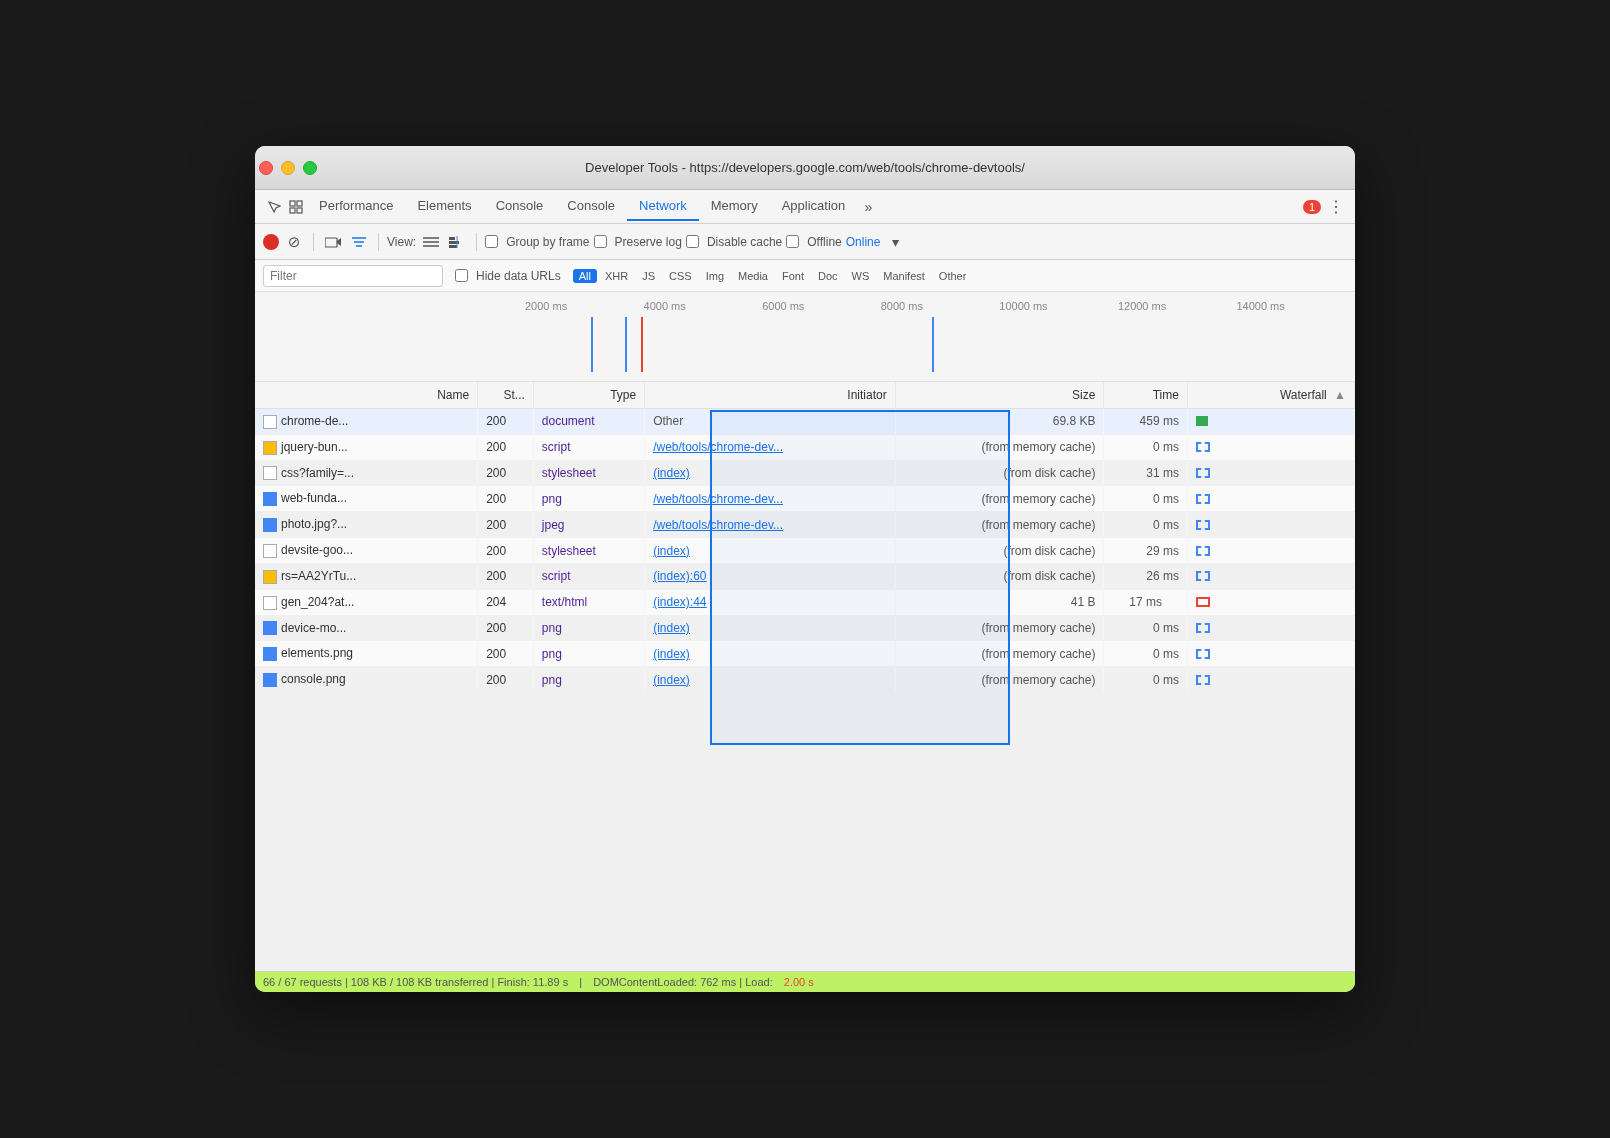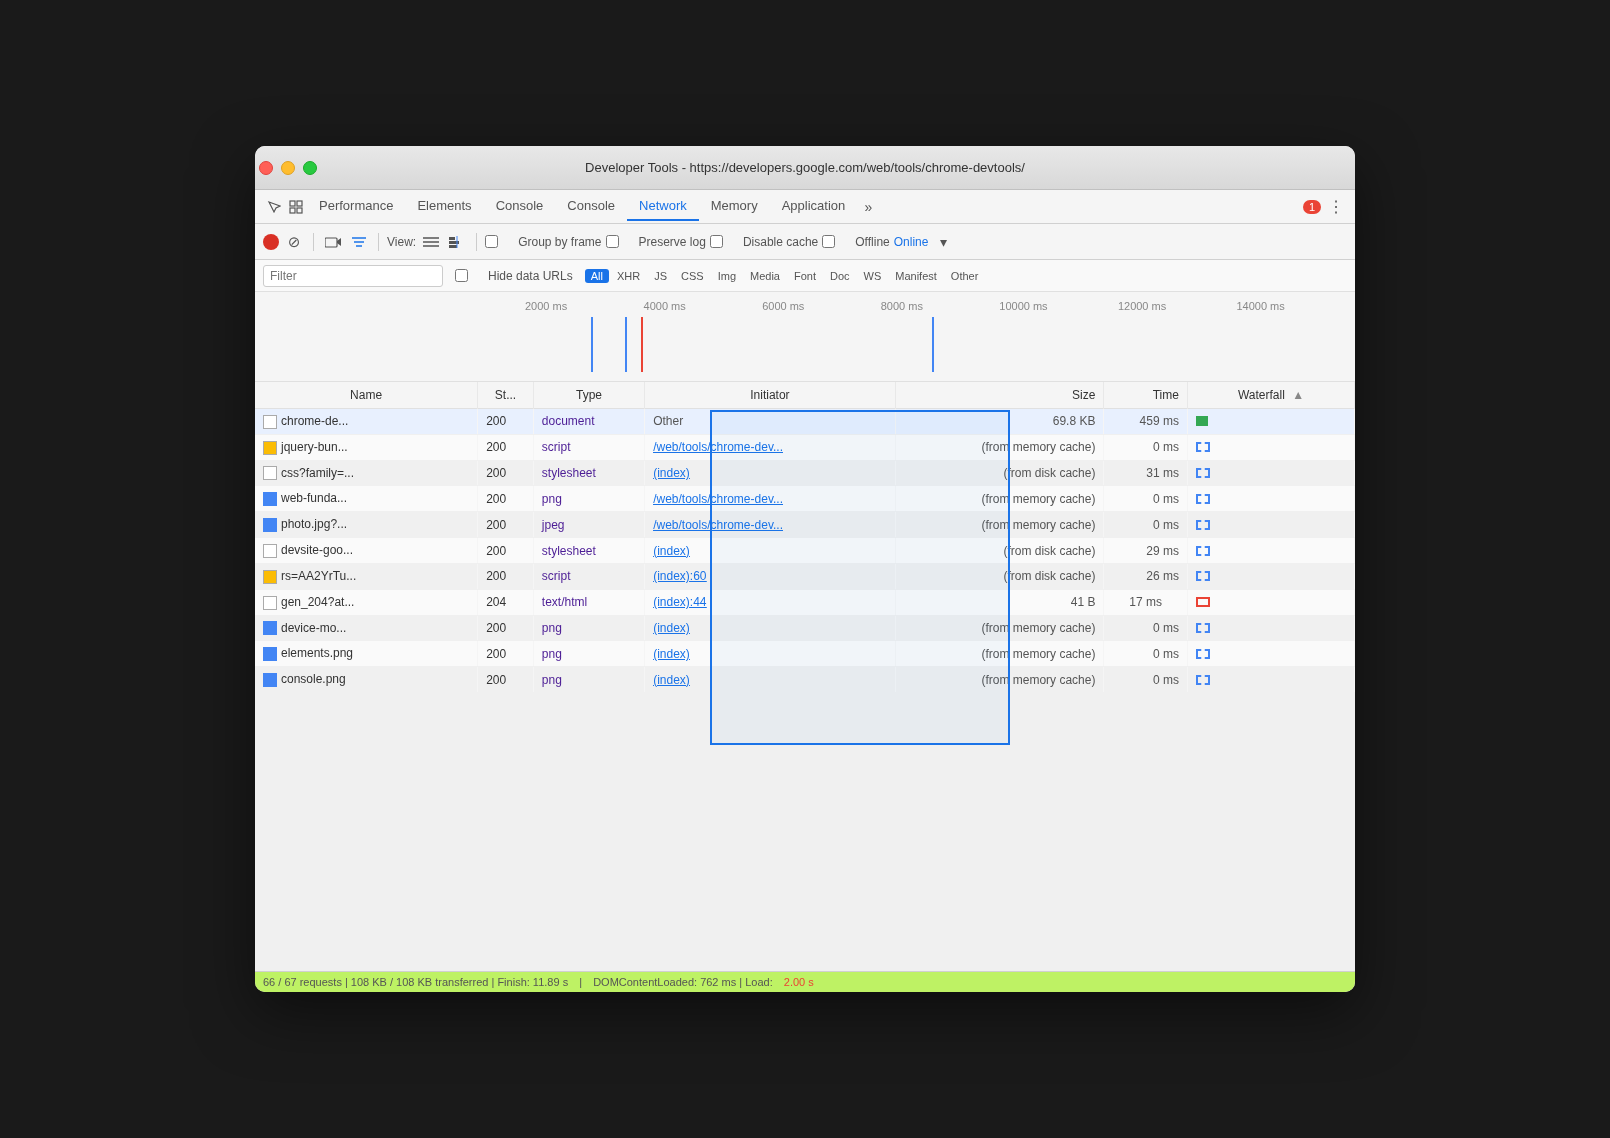--- a/index.html
+++ b/index.html
@@ -119,21 +119,21 @@
       height: 22px;
       border: 1px solid #ccc;
       border-radius: 3px;
       padding: 0 6px;
       font-size: 12px;
       background: white;
     }
     .filter-checkbox {
       display: flex;
       align-items: center;
-      gap: 20px;
+      gap: 8px;
       font-size: 12px;
       color: #555;
     }
     .filter-tag {
       padding: 1px 6px;
       border-radius: 3px;
       font-size: 11px;
       cursor: pointer;
       color: #555;
     }
@@ -206,21 +206,21 @@
       font-size: 12px;
     }
     .network-table thead tr {
       background: #f5f5f5;
       border-bottom: 1px solid #e0e0e0;
       position: sticky;
       top: 0;
     }
     .network-table th {
       padding: 6px 8px;
-      text-align: center;
+      text-align: right;
       font-weight: 500;
       color: #333;
       border-right: 1px solid #e8e8e8;
       white-space: nowrap;
     }
     .network-table td {
       padding: 5px 8px;
       border-bottom: 1px solid #f0f0f0;
       border-right: 1px solid #f5f5f5;
       white-space: nowrap;

